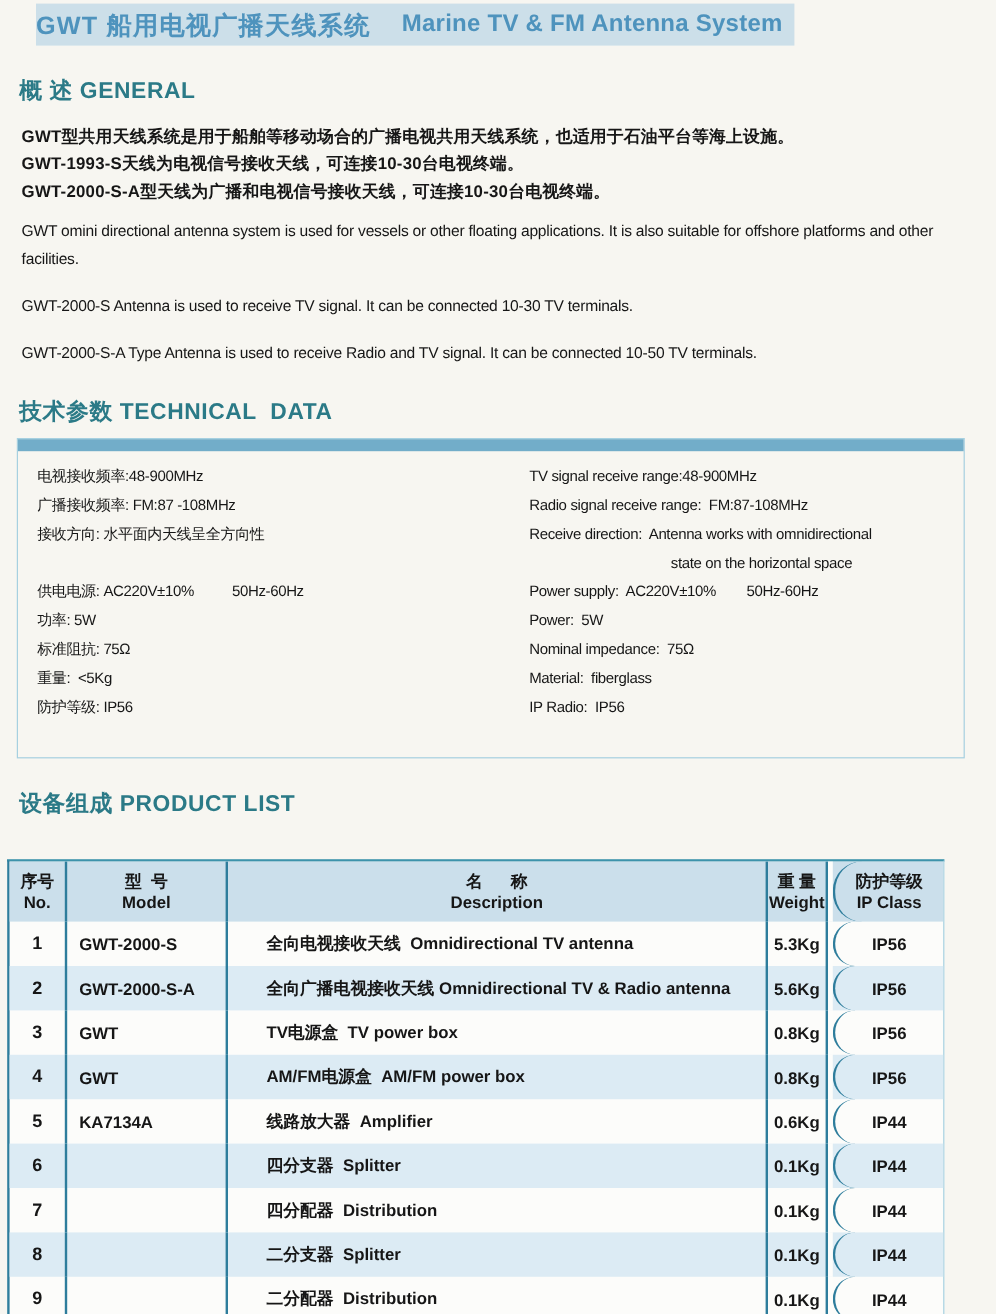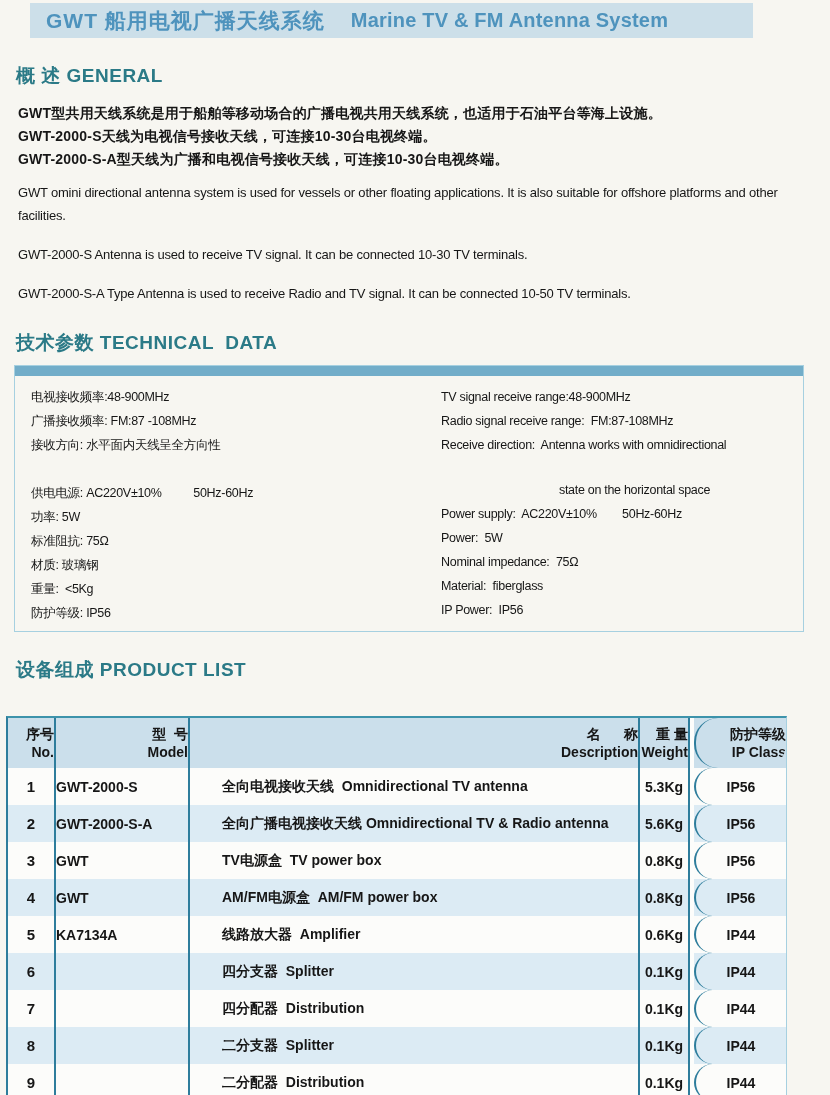--- a/index.html
+++ b/index.html
@@ -19,23 +19,23 @@
   *{box-sizing:border-box;}
   html,body{margin:0;padding:0;}
   body{
     width:830px;height:1095px;overflow:hidden;
     background:var(--page-bg);
     font-family:"Liberation Sans","DejaVu Sans",sans-serif;
     color:var(--ink);
   }
   
   .banner{
-    margin:3px 0 0 30px;width:723px;height:35px;
+    margin:3px 0 0 30px;width:632px;height:35px;
     background:var(--banner-bg);
-    display:flex;align-items:center;padding-left:16px;
+    display:flex;align-items:center;
     color:var(--banner-text);
   }
   .banner .t-zh{font-size:21px;font-weight:bold;letter-spacing:1px;white-space:pre;}
   .banner .t-en{font-size:20px;font-weight:bold;margin-left:26px;white-space:pre;letter-spacing:0.2px;text-align:right;}
   
   .sec-heading{
     margin:25px 0 0 16px;
     color:var(--teal);font-size:19px;font-weight:bold;letter-spacing:0.5px;
     white-space:pre;
   }
@@ -52,21 +52,21 @@
   }
   .tech-bar{height:10px;background:var(--tech-bar);}
   .tech-cols{display:flex;padding-top:9px;}
   .tech-col{display:block;}
   .tech-col.left{width:426px;padding-left:16px;}
   .tech-col.right{flex:1;}
   .tline{
     height:24px;line-height:24px;font-size:12.5px;font-weight:normal;
     white-space:pre;letter-spacing:-0.3px;overflow:hidden;
   }
-  .tline.indent{padding-left:118px;margin-top:21px;}
+  .tline.indent{padding-left:118px;}
   
   .ptable{
     margin:33px 0 0 6px;width:781px;
     border-top:2px solid var(--table-top);
     border-left:2px solid var(--divider);
     border-right:1px solid var(--tech-border);
     border-bottom:4px solid var(--table-bottom);
     background:#fcfcfa;
   }
   .trow{
@@ -74,77 +74,76 @@
     grid-template-columns:46px 134px 450px 52px 4px 92px;
     height:37px;
   }
   .trow.head{height:50px;background:var(--header-bg);}
   .trow.alt{background:var(--zebra);}
   .c{
     display:flex;align-items:center;overflow:hidden;
     font-size:14px;font-weight:bold;
   }
   .c.no{justify-content:center;font-size:15px;}
-  .c.model{border-left:2px solid var(--divider);}
+  .c.model{border-left:2px solid var(--divider);padding-left:10px;}
   .c.desc{border-left:2px solid var(--divider);padding-left:32px;white-space:pre;}
   .c.weight{border-left:2px solid var(--divider);border-right:2px solid var(--divider);justify-content:center;}
   .c.gapcol{background:#fdfdfb;}
   .c.ip{border-left:2px solid var(--divider);justify-content:center;border-radius:24px;}
-  .hcell{flex-direction:column;justify-content:center;line-height:18px;align-items:flex-end;}
+  .hcell{flex-direction:column;justify-content:center;line-height:18px;}
   .hcell .hzh,.hcell .hen{white-space:pre;text-align:center;font-size:14px;font-weight:bold;}
   .trow.head .c.model,.trow.head .c.desc,.trow.head .c.weight{padding-left:0;}
 </style>
 </head>
 <body>
 
 <div class="page">
 
   <div class="banner">
     <span class="t-zh">GWT 船用电视广播天线系统</span>
     <span class="t-en">Marine TV &amp; FM Antenna System</span>
   </div>
 
   <div class="sec-heading">概 述 GENERAL</div>
 
   <div class="paras">
     <div class="p-zh">GWT型共用天线系统是用于船舶等移动场合的广播电视共用天线系统，也适用于石油平台等海上设施。</div>
-    <div class="p-zh">GWT-2000-S天线为电视信号接收天线，可连接10-30台电视终端。</div>
+    <div class="p-zh">GWT-1993-S天线为电视信号接收天线，可连接10-30台电视终端。</div>
     <div class="p-zh">GWT-2000-S-A型天线为广播和电视信号接收天线，可连接10-30台电视终端。</div>
     <div class="p-en first">GWT omini directional antenna system is used for vessels or other floating applications. It is also suitable for offshore platforms and other facilities.</div>
     <div class="p-en">GWT-2000-S Antenna is used to receive TV signal. It can be connected 10-30 TV terminals.</div>
     <div class="p-en">GWT-2000-S-A Type Antenna is used to receive Radio and TV signal. It can be connected 10-50 TV terminals.</div>
   </div>
 
   <div class="sec-heading">技术参数 TECHNICAL  DATA</div>
 
   <div class="tech-box">
     <div class="tech-bar"></div>
     <div class="tech-cols">
       <div class="tech-col left">
         <div class="tline">电视接收频率:48-900MHz</div>
         <div class="tline">广播接收频率: FM:87 -108MHz</div>
         <div class="tline">接收方向: 水平面内天线呈全方向性</div>
         <div class="tline"></div>
         <div class="tline">供电电源: AC220V±10%          50Hz-60Hz</div>
         <div class="tline">功率: 5W</div>
         <div class="tline">标准阻抗: 75Ω</div>
-        <div class="tline">材质: 玻璃钢</div>
         <div class="tline">重量:  &lt;5Kg</div>
         <div class="tline">防护等级: IP56</div>
       </div>
       <div class="tech-col right">
         <div class="tline">TV signal receive range:48-900MHz</div>
         <div class="tline">Radio signal receive range:  FM:87-108MHz</div>
         <div class="tline">Receive direction:  Antenna works with omnidirectional</div>
         <div class="tline indent">state on the horizontal space</div>
         <div class="tline">Power supply:  AC220V±10%        50Hz-60Hz</div>
         <div class="tline">Power:  5W</div>
         <div class="tline">Nominal impedance:  75Ω</div>
         <div class="tline">Material:  fiberglass</div>
-        <div class="tline">IP Power:  IP56</div>
+        <div class="tline">IP Radio:  IP56</div>
       </div>
     </div>
   </div>
 
   <div class="sec-heading">设备组成 PRODUCT LIST</div>
 
   <div class="ptable">
     <div class="trow head">
       <div class="c no hcell">
         <span class="hzh">序号</span>

